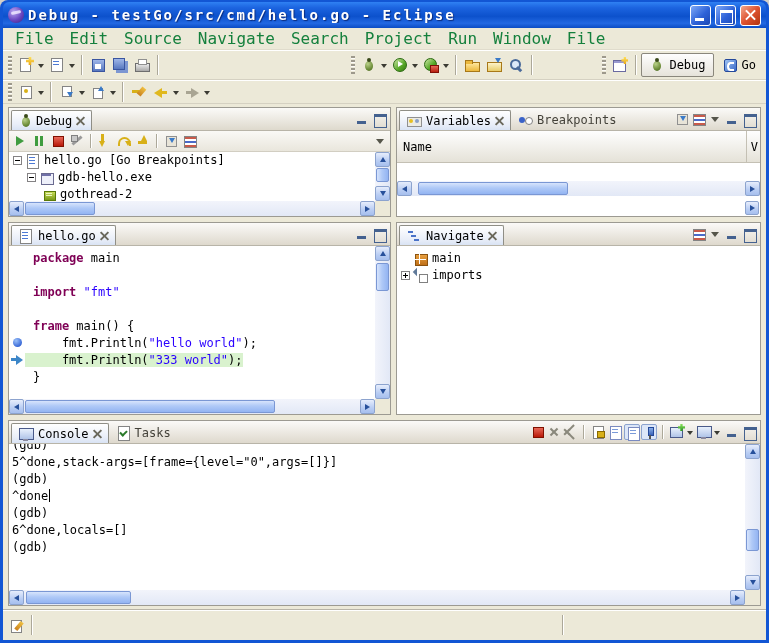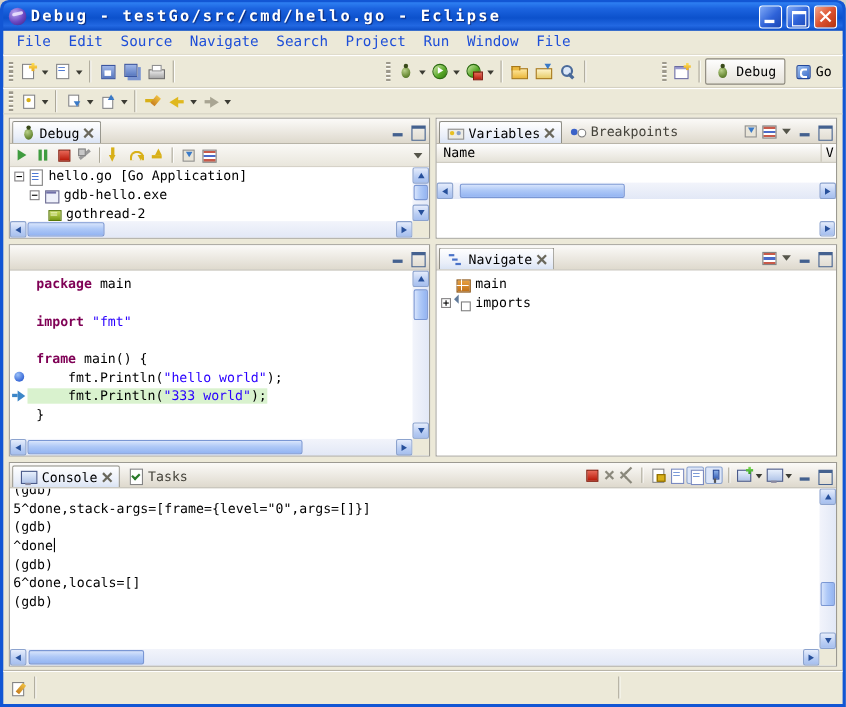--- a/index.html
+++ b/index.html
@@ -15,21 +15,21 @@
   .wb{width:21px;height:21px;border:1px solid #fff;border-radius:3px;position:relative;flex:none;}
   .wb-min,.wb-max{background:linear-gradient(135deg,#7fa9f7,#2e62d8 55%,#1c48b4);}
   .wb-close{background:linear-gradient(135deg,#f3a88c,#dd5230 50%,#b2330f);}
   .wb-min::before{content:"";position:absolute;left:4px;bottom:4px;width:9px;height:3px;background:#fff;}
   .wb-max::before{content:"";position:absolute;left:4px;top:4px;width:11px;height:10px;border:1px solid #fff;border-top:3px solid #fff;}
   .wb-close::before,.wb-close::after{content:"";position:absolute;left:3px;top:8.5px;width:13px;height:2px;background:#fff;}
   .wb-close::before{transform:rotate(45deg);}.wb-close::after{transform:rotate(-45deg);}
   
   .client{width:763px;height:612px;background:#ece9d8;position:relative;}
   .menubar{height:22px;display:flex;align-items:center;padding:0 4px;border-bottom:1px solid #e0dccc;}
-  .menu-item{padding:2px 8px;font-size:13px;color:#1d4ed8;}
+  .menu-item{padding:2px 8px;font-size:16px;color:#15803d;}
   .toolbar{display:flex;align-items:center;padding:0 2px;border-top:1px solid #fff;border-bottom:1px solid #d5d1c2;}
   .tb1{height:30px;}
   .tb2{height:24px;}
   .grip{width:4px;height:18px;margin:0 3px;background:repeating-linear-gradient(180deg,#9d998c 0 2px,#fdfcf8 2px 3px,transparent 3px 4px);flex:none;}
   .tsep{width:2px;height:20px;margin:0 4px;border-left:1px solid #aca899;border-right:1px solid #fff;flex:none;}
   .tbtn{height:22px;min-width:22px;display:flex;align-items:center;justify-content:center;flex:none;}
   .dd{width:9px;height:16px;position:relative;flex:none;}
   .dd::before{content:"";position:absolute;left:1px;top:7px;border-top:4px solid #3b3b33;border-left:3.5px solid transparent;border-right:3.5px solid transparent;}
   .persp-bar{margin-left:auto;display:flex;align-items:center;}
   .pbtn{display:flex;align-items:center;gap:4px;height:24px;padding:0 7px;font:12px "DejaVu Sans Mono",monospace;background:transparent;border:1px solid transparent;}
@@ -167,21 +167,21 @@
   .sb-thumb-v{position:absolute;left:1px;right:1px;background:linear-gradient(90deg,#d7e4fc,#afc9f7 45%,#93b4f2);border:1px solid #7a97d4;border-radius:2px;}
   .sb-thumb-h{position:absolute;top:1px;bottom:1px;background:linear-gradient(180deg,#d7e4fc,#afc9f7 45%,#93b4f2);border:1px solid #7a97d4;border-radius:2px;}
   .sb-corner{width:15px;flex:none;background:#ece9d8;}
   .tri{width:0;height:0;}
   .tri-up{border-left:3.5px solid transparent;border-right:3.5px solid transparent;border-bottom:5px solid #27509b;}
   .tri-down{border-left:3.5px solid transparent;border-right:3.5px solid transparent;border-top:5px solid #27509b;}
   .tri-left{border-top:3.5px solid transparent;border-bottom:3.5px solid transparent;border-right:5px solid #27509b;}
   .tri-right{border-top:3.5px solid transparent;border-bottom:3.5px solid transparent;border-left:5px solid #27509b;}
   .body-row{flex:1;display:flex;overflow:hidden;}
   
-  .col-header{height:17px;flex:none;background:linear-gradient(#fefefe,#e5e2d8);border-bottom:1px solid #c4c0b4;font-size:12px;display:flex;align-items:center;padding-left:6px;position:relative;}
+  .col-header{height:32px;flex:none;background:linear-gradient(#fefefe,#e5e2d8);border-bottom:1px solid #c4c0b4;font-size:12px;display:flex;align-items:center;padding-left:6px;position:relative;}
   .col-right{position:absolute;right:2px;top:0;height:100%;display:flex;align-items:center;border-left:1px solid #c4c0b4;padding-left:4px;}
   .vars-empty{height:18px;flex:none;background:#fff;}
   .vars-detail{flex:1;background:#fff;position:relative;}
   .detail-btn{position:absolute;right:1px;bottom:1px;width:14px;height:14px;}
   
   .code-area{flex:1;overflow:hidden;background:#fff;padding-top:3px;}
   .ed-row{display:flex;height:17px;align-items:center;}
   .gutter-cell{width:16px;flex:none;display:flex;align-items:center;justify-content:center;}
   .code-text{display:inline-block;white-space:pre;font:12px "DejaVu Sans Mono",monospace;padding-left:8px;color:#000;}
   .code-text.current{background:#d9f2ce;}
@@ -348,21 +348,21 @@
           <span class="ic ic-dropframe"></span>
           <span class="ic ic-filters"></span>
           <span style="flex:1"></span>
           <span class="menu-tri"></span>
         </div>
         <div class="body-row">
           <div class="tree" id="debug-tree">
               <div class="tree-row" style="padding-left: 4px;">
                 <span class="exp"></span>
                 <span class="ic ic-gofile"></span>
-                <span class="tree-label">hello.go [Go Application]</span>
+                <span class="tree-label">hello.go [Go Breakpoints]</span>
               </div>
               <div class="tree-row" style="padding-left: 18px;">
                 <span class="exp"></span>
                 <span class="ic ic-exe"></span>
                 <span class="tree-label">gdb-hello.exe</span>
               </div>
               <div class="tree-row" style="padding-left: 32px;">
                 <span class="ic ic-thread"></span>
                 <span class="tree-label">gothread-2</span>
               </div>
@@ -431,20 +431,25 @@
         </div>
         <div class="vars-detail">
           <span class="sb-btn detail-btn">
               <span class="tri tri-right"></span>
             </span>
         </div>
       </div>
 
       <div class="view" id="editor-view" style="left:5px;top:118px;width:383px;height:193px;">
         <div class="vhead">
+          <div class="vtab sel">
+            <span class="ic ic-gofile"></span>
+            <span>hello.go</span>
+            <span class="xbars"></span>
+          </div>
           <div class="vhead-rest"></div>
           <div class="vhead-icons">
             <span class="vmm vmin"></span>
             <span class="vmm vmax"></span>
           </div>
         </div>
         <div class="body-row">
           <div class="code-area" id="code-lines">
               <div class="ed-row">
                 <span class="gutter-cell"></span>

